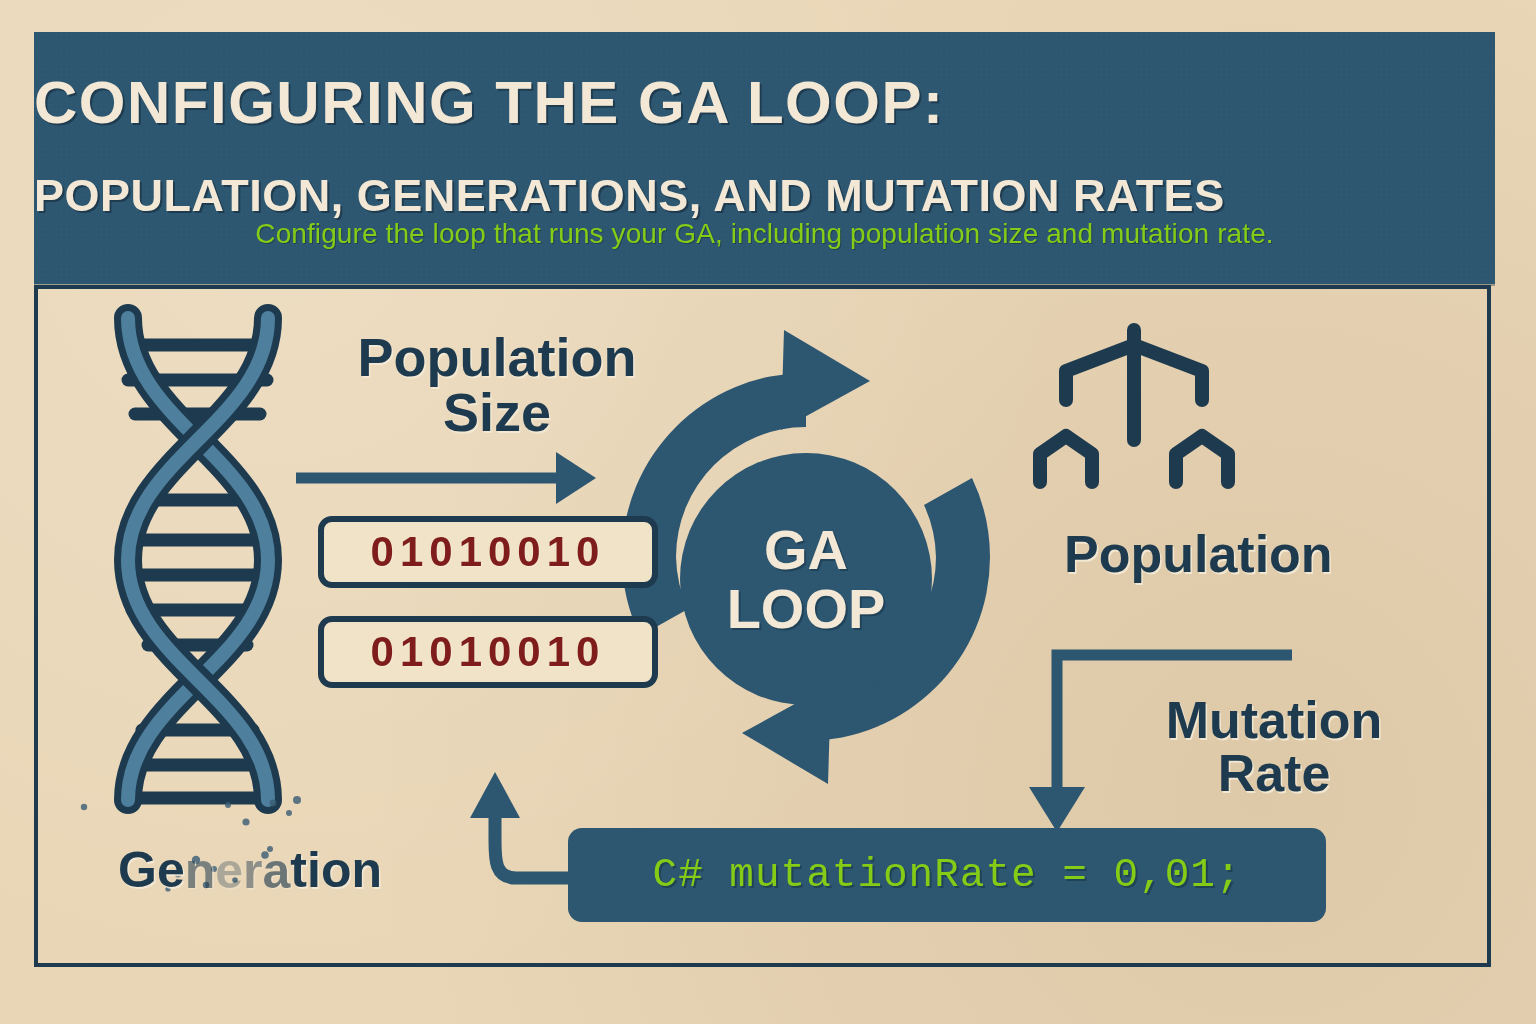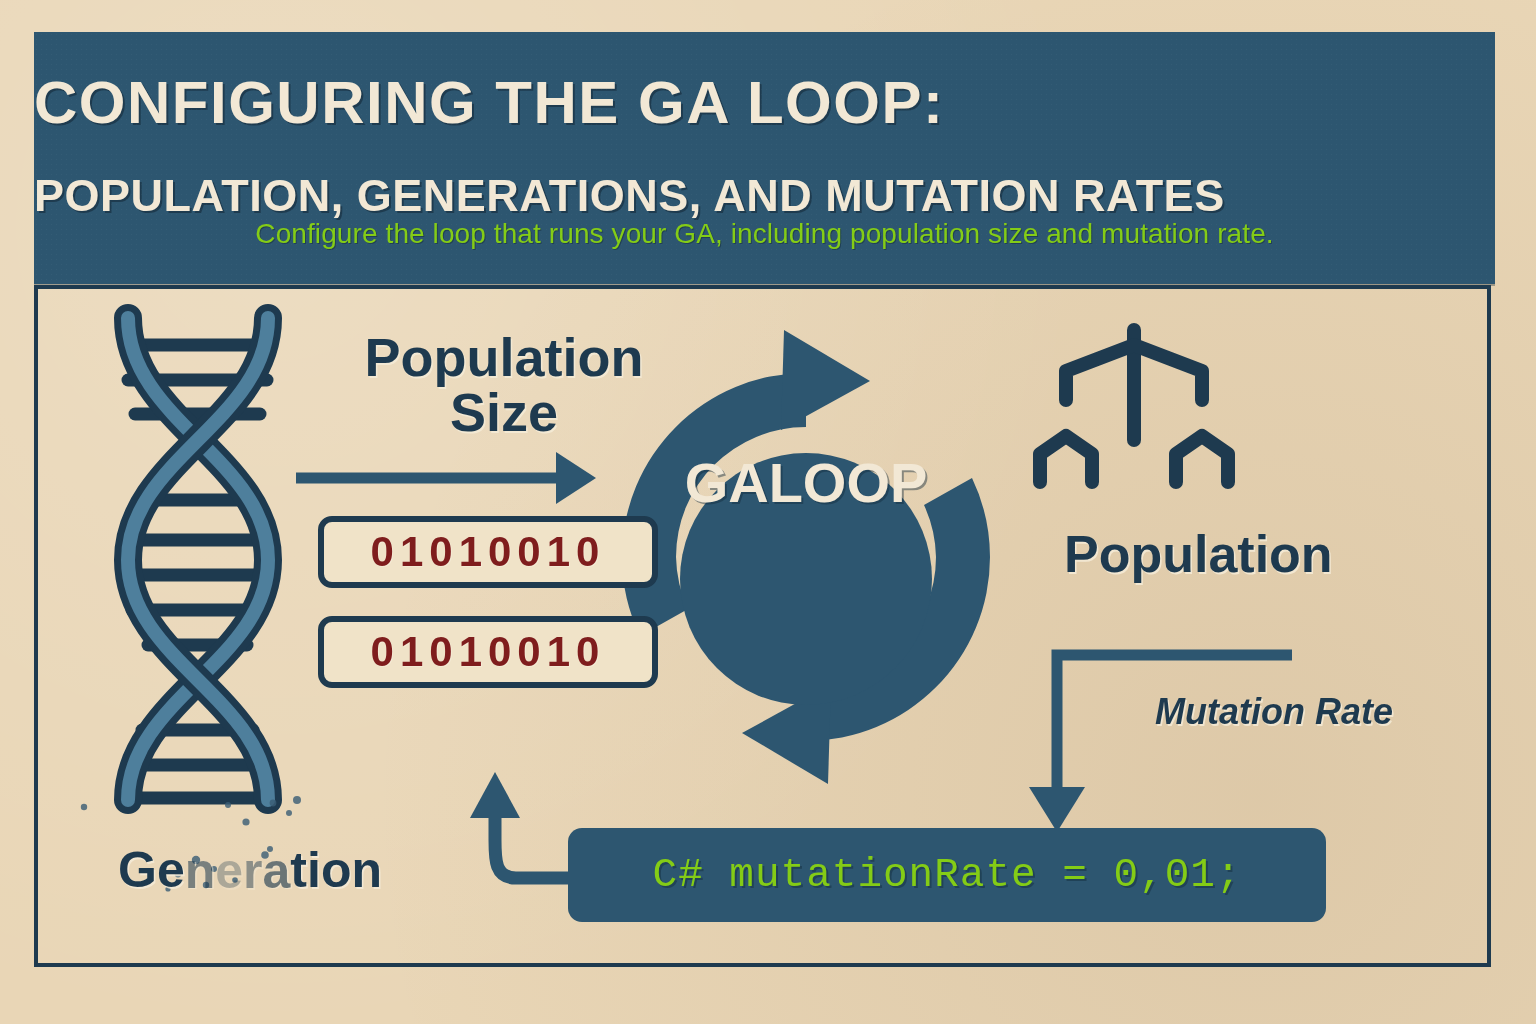--- a/index.html
+++ b/index.html
@@ -111,38 +111,37 @@
 
   
   .dlabel {
     position: absolute;
     color: #1e3a4f;
     font-weight: bold;
     text-shadow: 1.5px 1.5px 0 rgba(245,235,215,0.85);
     line-height: 1.02;
   }
   #label-population {
-    left: 339px;
+    left: 332px;
     top: 330px;
     width: 330px;
     text-align: center;
     font-size: 54px;
   }
   #label-generations {
     left: 1064px;
     top: 528px;
     font-size: 52px;
   }
   #label-mutation {
     left: 1124px;
     top: 694px;
     width: 300px;
     text-align: center;
-    font-size: 36px;
-    font-style: italic;
+    font-size: 52px;
   }
   #label-generation-bottom {
     left: 118px;
     top: 845px;
     font-size: 50px;
   }
   #label-generation-bottom .ch { display:inline-block; }
 
   
   .binbox {
@@ -170,21 +169,22 @@
   
   #ga-circle {
     position: absolute;
     left: 680px;
     top: 453px;
     width: 252px;
     height: 252px;
     border-radius: 50%;
     background: #2d5670;
     display: flex;
-    align-items: flex-start;
+    flex-direction: column;
+    align-items: center;
     justify-content: center;
     color: #f2e8d5;
     font-weight: bold;
     font-size: 56px;
     line-height: 1.06;
     text-shadow: 2px 2px 0 rgba(20,45,62,0.45);
   }
 
   
   #code-bar {

